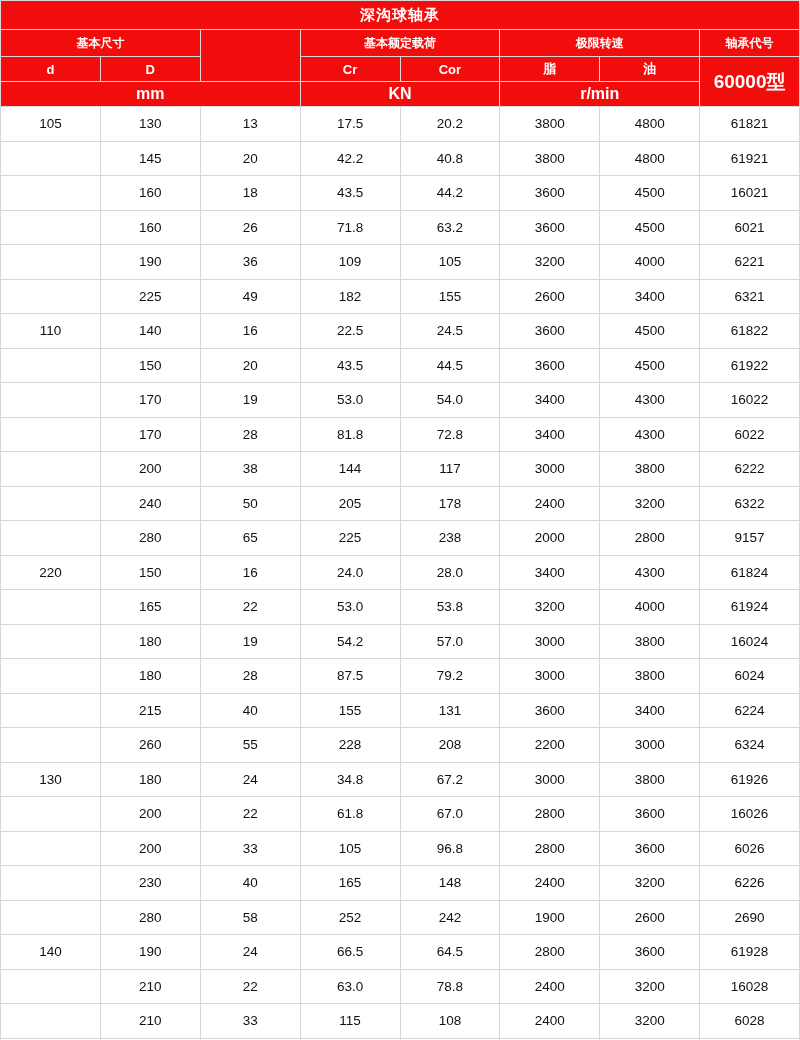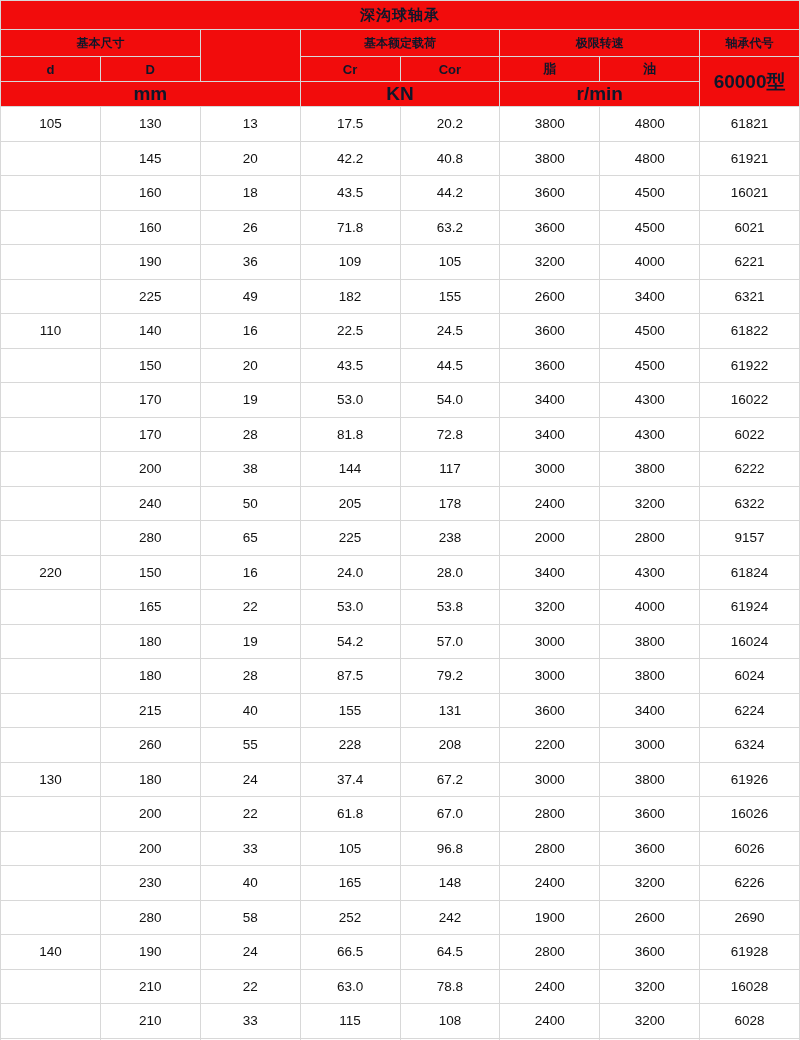--- a/index.html
+++ b/index.html
@@ -21,39 +21,39 @@
   table.bearing-table td,
   table.bearing-table th {
     border: 1px solid #d8d8d8;
     text-align: center;
     vertical-align: middle;
     padding: 0;
   }
   
   .hdr {
     background: #f20c0c;
-    color: #0f172a;
+    color: #ffffff;
     font-weight: bold;
   }
   .title-cell {
     height: 28px;
     font-size: 15px;
     letter-spacing: 1px;
   }
   .grp-cell {
     height: 26px;
     font-size: 12px;
   }
   .sub-cell {
     height: 24px;
     font-size: 13px;
   }
   .unit-cell {
     height: 24px;
-    font-size: 19px;
+    font-size: 16px;
     margin-top: 12px;
   }
   .code-cell {
     font-size: 19px;
   }
   
   .body-row td {
     height: 33.5px;
     font-size: 13.5px;
     color: #111111;
@@ -286,21 +286,21 @@
         <td class="col-Cr">228</td>
         <td class="col-Cor">208</td>
         <td class="col-gre">2200</td>
         <td class="col-oil">3000</td>
         <td class="col-cod">6324</td>
       </tr>
       <tr class="body-row">
         <td class="col-d">130</td>
         <td class="col-D">180</td>
         <td class="col-B">24</td>
-        <td class="col-Cr">37.4</td>
+        <td class="col-Cr">34.8</td>
         <td class="col-Cor">67.2</td>
         <td class="col-gre">3000</td>
         <td class="col-oil">3800</td>
         <td class="col-cod">61926</td>
       </tr>
       <tr class="body-row">
         <td class="col-d"></td>
         <td class="col-D">200</td>
         <td class="col-B">22</td>
         <td class="col-Cr">61.8</td>

